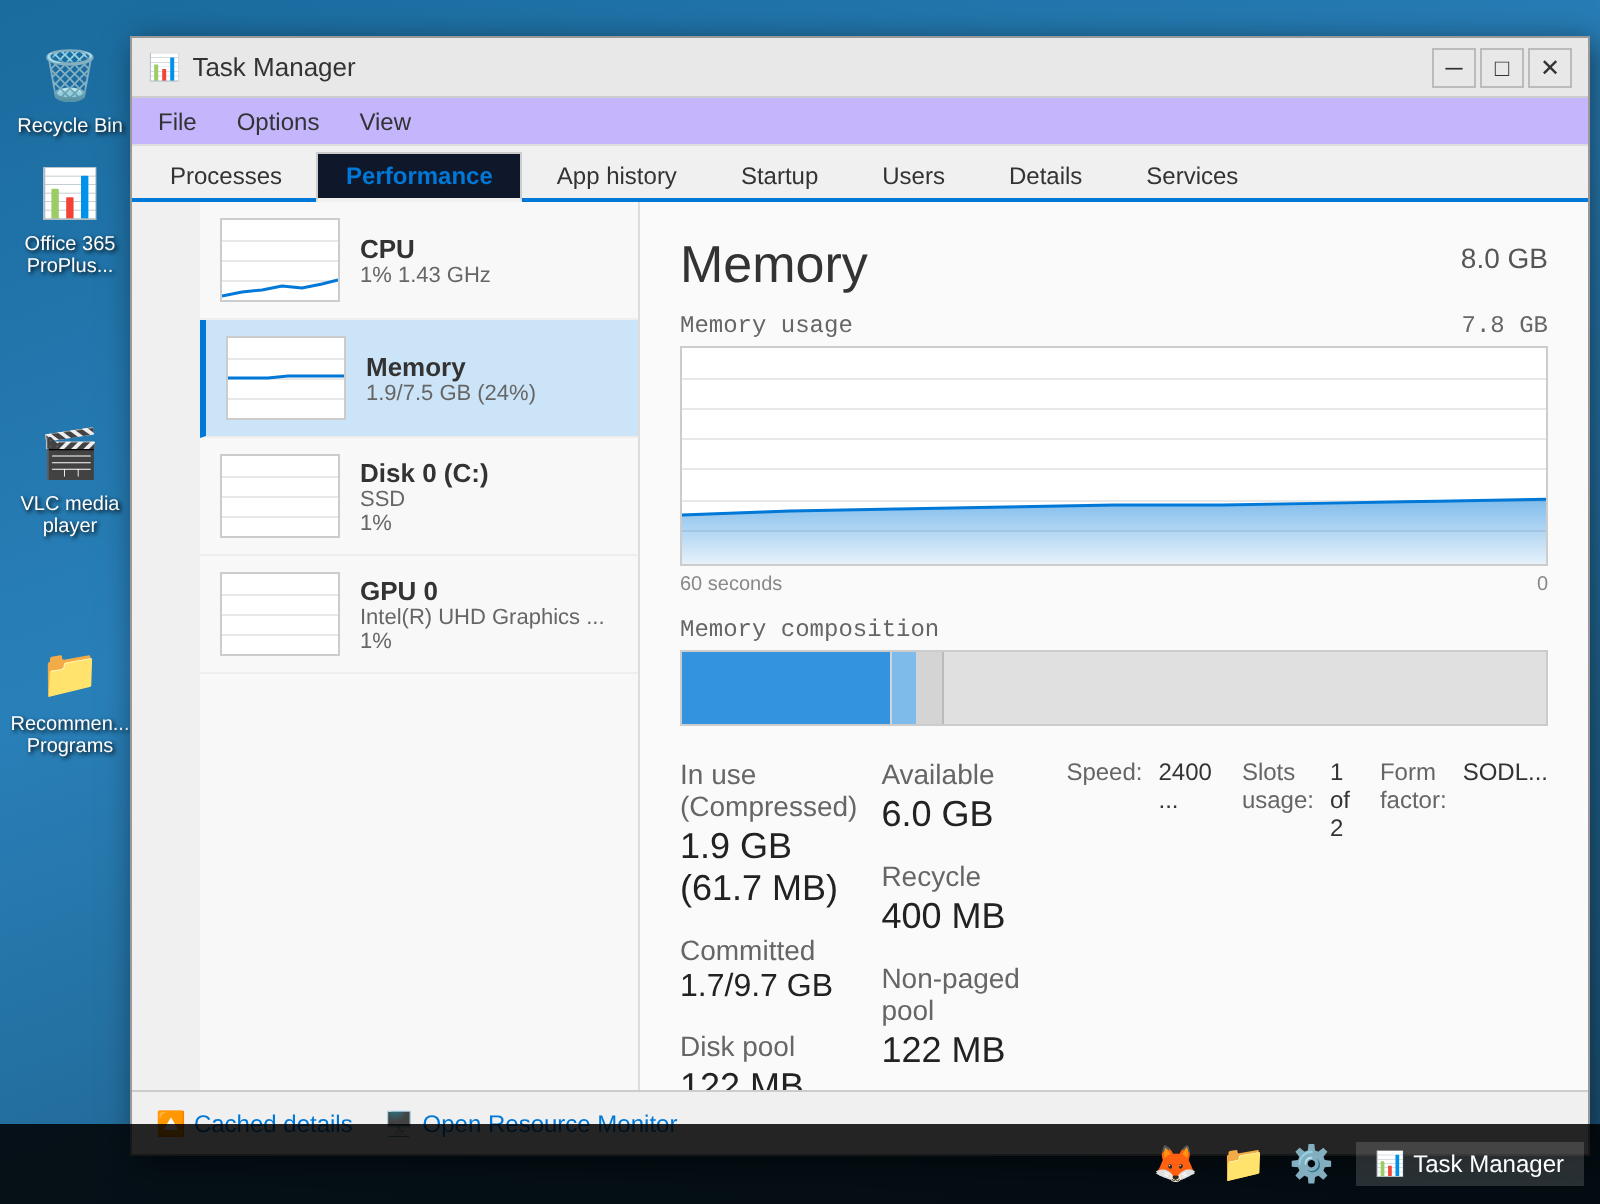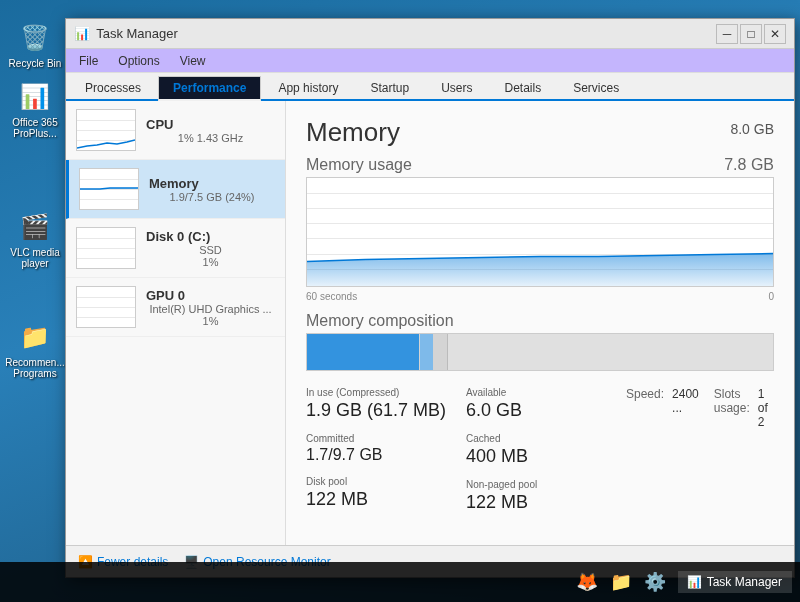--- a/index.html
+++ b/index.html
@@ -154,20 +154,21 @@
       color: #0078d7;
       margin-bottom: -2px;
       font-weight: 600;
     }
 
     
     .main-content {
       display: flex;
       flex: 1;
       overflow: hidden;
+      margin-left: 34px;
     }
 
     
     .sidebar {
       width: 220px;
       background: #f8f8f8;
       border-right: 1px solid #ddd;
       overflow-y: auto;
     }
 
@@ -201,21 +202,20 @@
 
     .sidebar-item-name {
       font-size: 13px;
       font-weight: 600;
       color: #333;
     }
 
     .sidebar-item-detail {
       font-size: 11px;
       color: #666;
-      text-align: center;
     }
 
     
     .content-pane {
       flex: 1;
       padding: 16px 20px;
       overflow-y: auto;
       background: #fafafa;
     }
 
@@ -233,23 +233,24 @@
     }
 
     .content-total {
       font-size: 14px;
       color: #555;
       margin-top: 4px;
     }
 
     
     .chart-label {
-      font-size: 16px;
+      font-size: 12px;
       color: #666;
       margin-bottom: 3px;
+      font-family: Liberation Mono, monospace;
     }
 
     .chart-area {
       background: white;
       border: 1px solid #ccc;
       height: 110px;
       position: relative;
       margin-bottom: 4px;
     }
 
@@ -285,21 +286,21 @@
     }
 
     .comp-segment {
       height: 100%;
       display: flex;
       align-items: center;
       justify-content: center;
     }
 
     .stat-label {
-      font-size: 10px;
+      font-size: 14px;
       color: #666;
       margin-bottom: 2px;
     }
 
     .stat-value {
       font-size: 20px;
       font-weight: 300;
       color: #222;
     }
 
@@ -571,47 +572,51 @@
             <div class="stat-value" style="font-size:16px;">1.7/9.7 GB</div>
             <div style="height:12px;"></div>
             <div class="stat-label">Disk pool</div>
             <div class="stat-value" style="font-size:18px;">122 MB</div>
           </div>
 
           <div>
             <div class="stat-label">Available</div>
             <div class="stat-value" style="font-size:18px;">6.0 GB</div>
             <div style="height:12px;"></div>
-            <div class="stat-label">Cached</div>
+            <div class="stat-label">Recycle</div>
             <div class="stat-value" style="font-size:18px;">400 MB</div>
             <div style="height:12px;"></div>
             <div class="stat-label">Non-paged pool</div>
             <div class="stat-value" style="font-size:18px;">122 MB</div>
           </div>
 
           <div class="right-stats">
             <div class="right-stat-row">
               <span class="right-stat-label">Speed:</span>
               <span class="right-stat-value">2400 ...</span>
             </div>
             <div class="right-stat-row">
               <span class="right-stat-label">Slots usage:</span>
               <span class="right-stat-value">1 of 2</span>
             </div>
+            <div class="right-stat-row">
+              <span class="right-stat-label">Form factor:</span>
+              <span class="right-stat-value">SODL...</span>
+            </div>
           </div>
 
         </div>
 
       </div>
     </div>
 
     <div class="bottom-bar">
       <div class="bottom-btn">
         <span>🔼</span>
-        <span>Fewer details</span>
+        <span>Cached details</span>
       </div>
       <div class="bottom-btn">
         <span>🖥️</span>
         <span>Open Resource Monitor</span>
       </div>
     </div>
 
   </div>
 
   <div class="taskbar">

